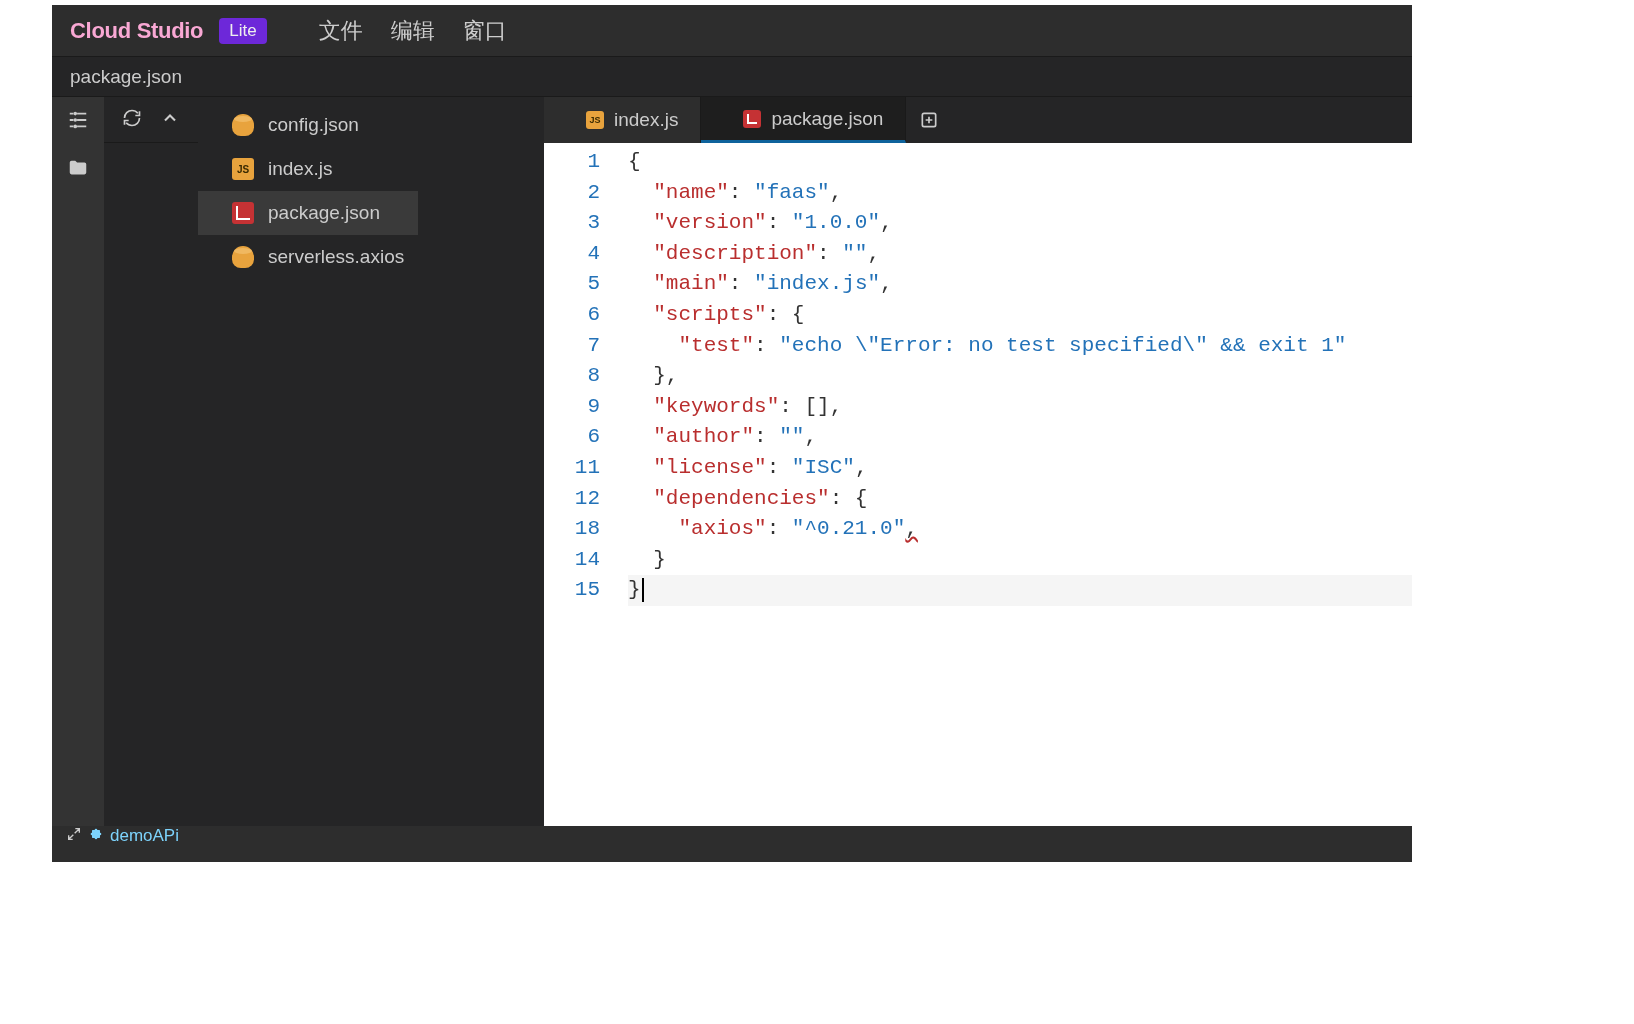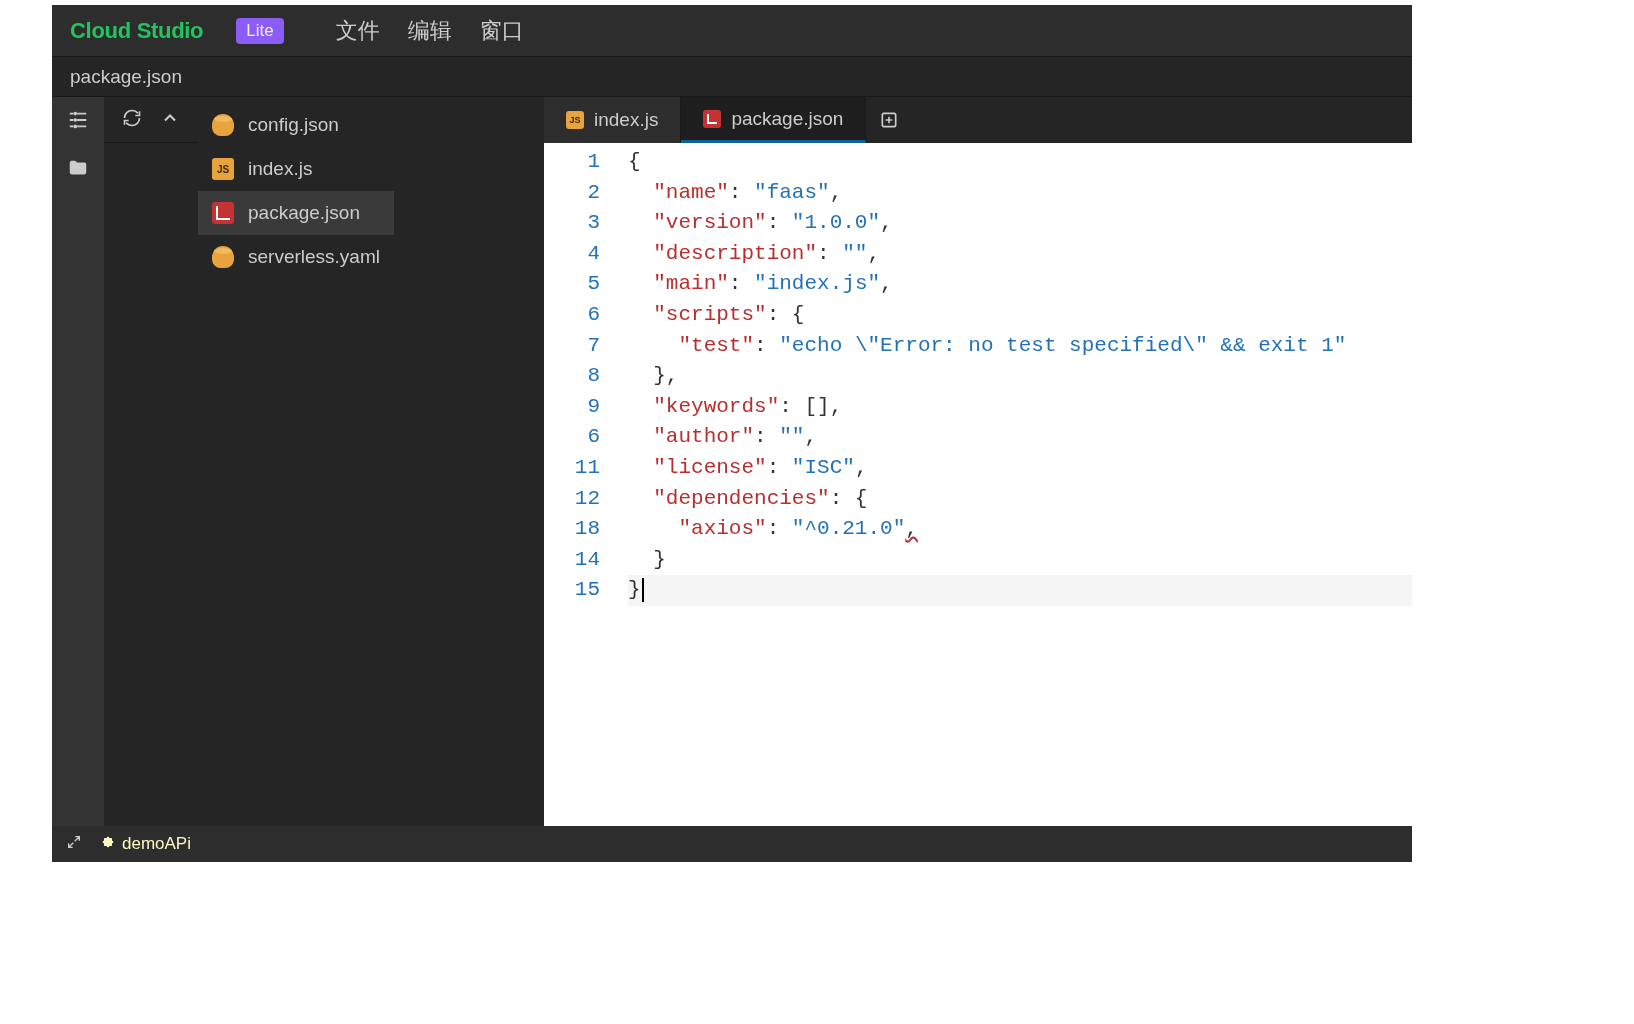--- a/index.html
+++ b/index.html
@@ -23,32 +23,32 @@
 .menubar {
   height: 52px;
   background: #2d2d2d;
   display: flex;
   align-items: center;
   padding: 0 18px;
   gap: 10px;
   border-bottom: 1px solid #1a1a1a;
 }
 .logo {
-  color: #22c55e;
+  color: #f9a8d4;
   font-weight: 800;
   font-size: 22px;
   letter-spacing: -0.3px;
 }
 .lite-badge {
-  background: #8b5cf6;
+  background: #6d28d9;
   color: #eee;
   padding: 3px 10px;
   border-radius: 4px;
   font-size: 17px;
-  margin-left: 23px;
+  margin-left: 6px;
 }
 .menu-items {
   display: flex;
   gap: 28px;
   margin-left: 42px;
 }
 .menu-item {
   color: #ccc;
   font-size: 22px;
   cursor: pointer;
@@ -113,20 +113,21 @@
 
 .file-icon {
   width: 22px;
   height: 22px;
   display: inline-flex;
   align-items: center;
   justify-content: center;
   font-size: 10px;
   font-weight: 700;
   border-radius: 3px;
+  margin-left: 20px;
 }
 .fi-db { background: #e8a33d; color: #5a3a00; border-radius: 50% 50% 40% 40%; font-size: 0; position: relative; }
 .fi-db::before { content:""; position:absolute; top:2px; left:2px; right:2px; height:6px; background:#f0b860; border-radius:50%; }
 .fi-js { background: #e8a33d; color: #3a2a00; }
 .fi-npm { background: #c53234; color: #fff; font-size:0; position:relative; }
 .fi-npm::before { content:""; position:absolute; inset:4px; border:2px solid #fff; border-top:none; border-right:none; }
 
 .editor-wrap {
   flex: 1;
   display: flex;
@@ -195,25 +196,25 @@
 }
 .squiggle {
   text-decoration: underline wavy #b92e2e;
   text-decoration-skip-ink: none;
 }
 
 
 .statusbar {
   height: 36px;
   background: #2d2d2d;
-  color: #fef9c3;
-  display: flex;
-  align-items: center;
+  color: #7dd3fc;
+  display: flex;
+  align-items: flex-start;
   padding: 0 14px;
-  gap: 18px;
+  gap: 6px;
   font-size: 17px;
 }
 .statusbar .ico { color:#ccc; }
 </style>
 </head>
 <body>
 
 <div class="app">
 
   <div class="menubar">
@@ -270,21 +271,21 @@
         <div class="file-row">
           <span class="file-icon fi-js">JS</span>
           <span>index.js</span>
         </div>
         <div class="file-row active">
           <span class="file-icon fi-npm"></span>
           <span>package.json</span>
         </div>
         <div class="file-row">
           <span class="file-icon fi-db"></span>
-          <span>serverless.yaml</span>
+          <span>serverless.axios</span>
         </div>
       </div>
     </div>
 
     <div class="editor-wrap">
       <div class="tabbar">
         <div class="tab">
           <span class="file-icon fi-js">JS</span>
           <span>index.js</span>
         </div>

